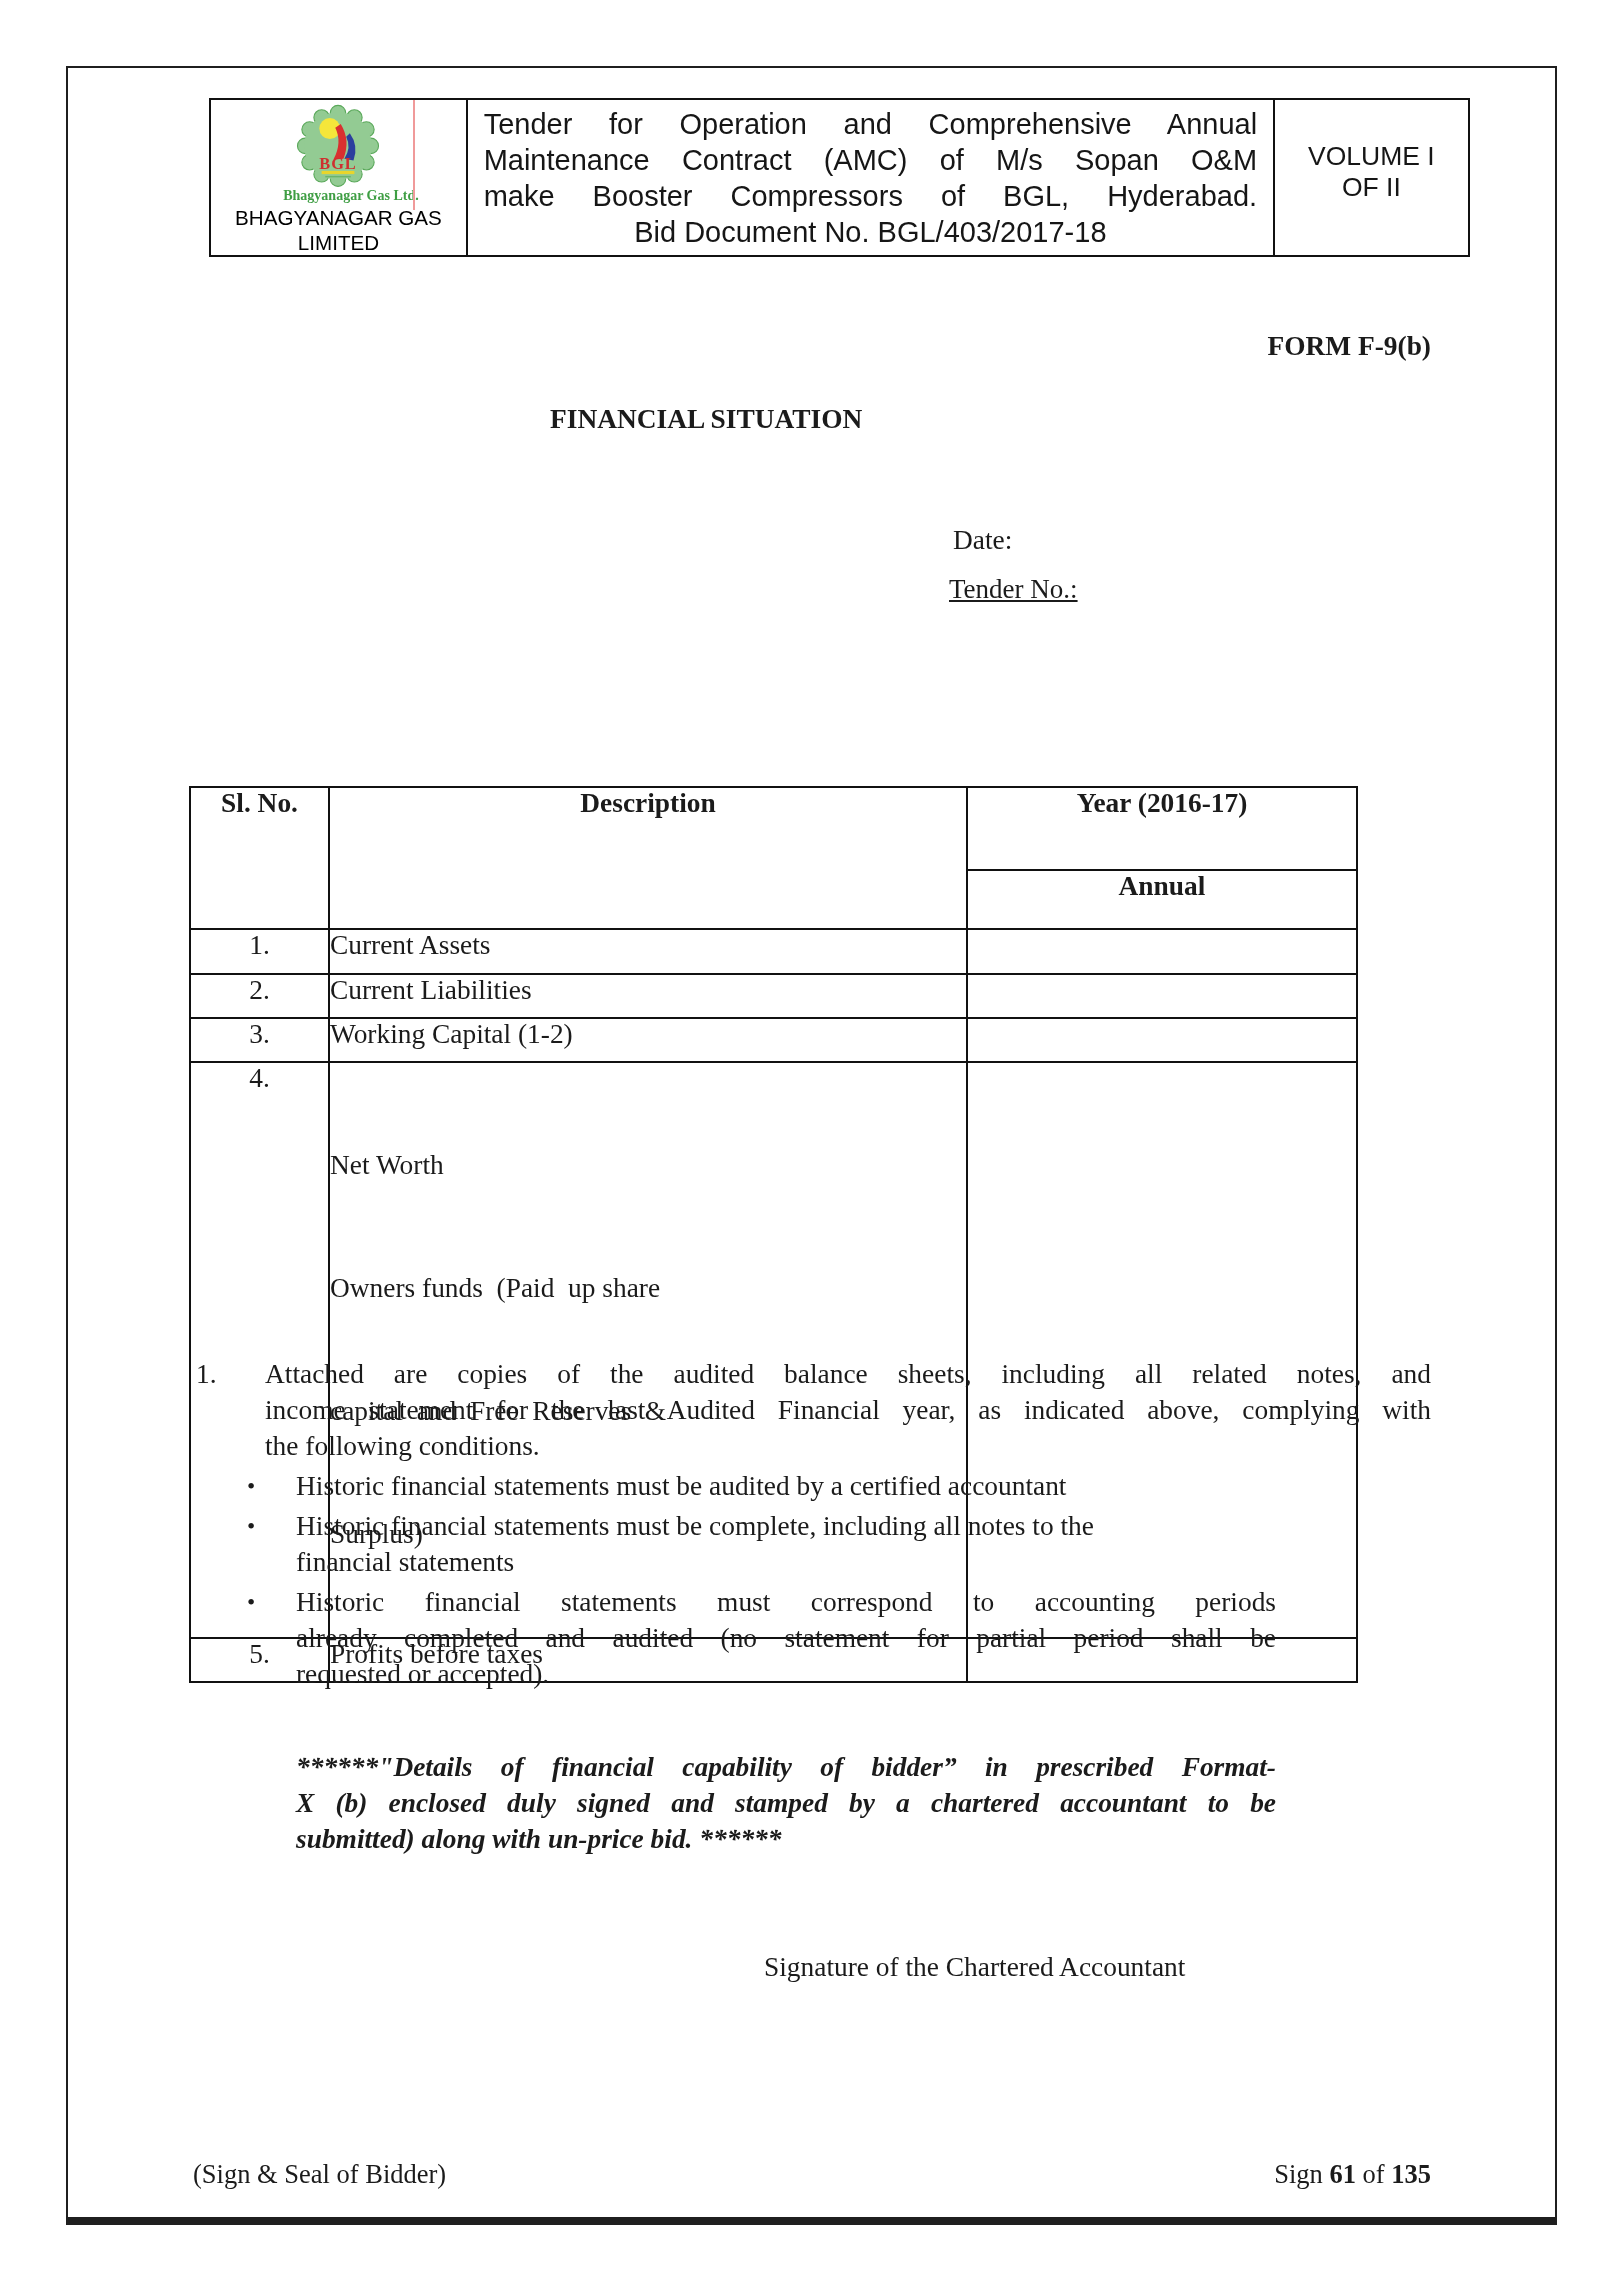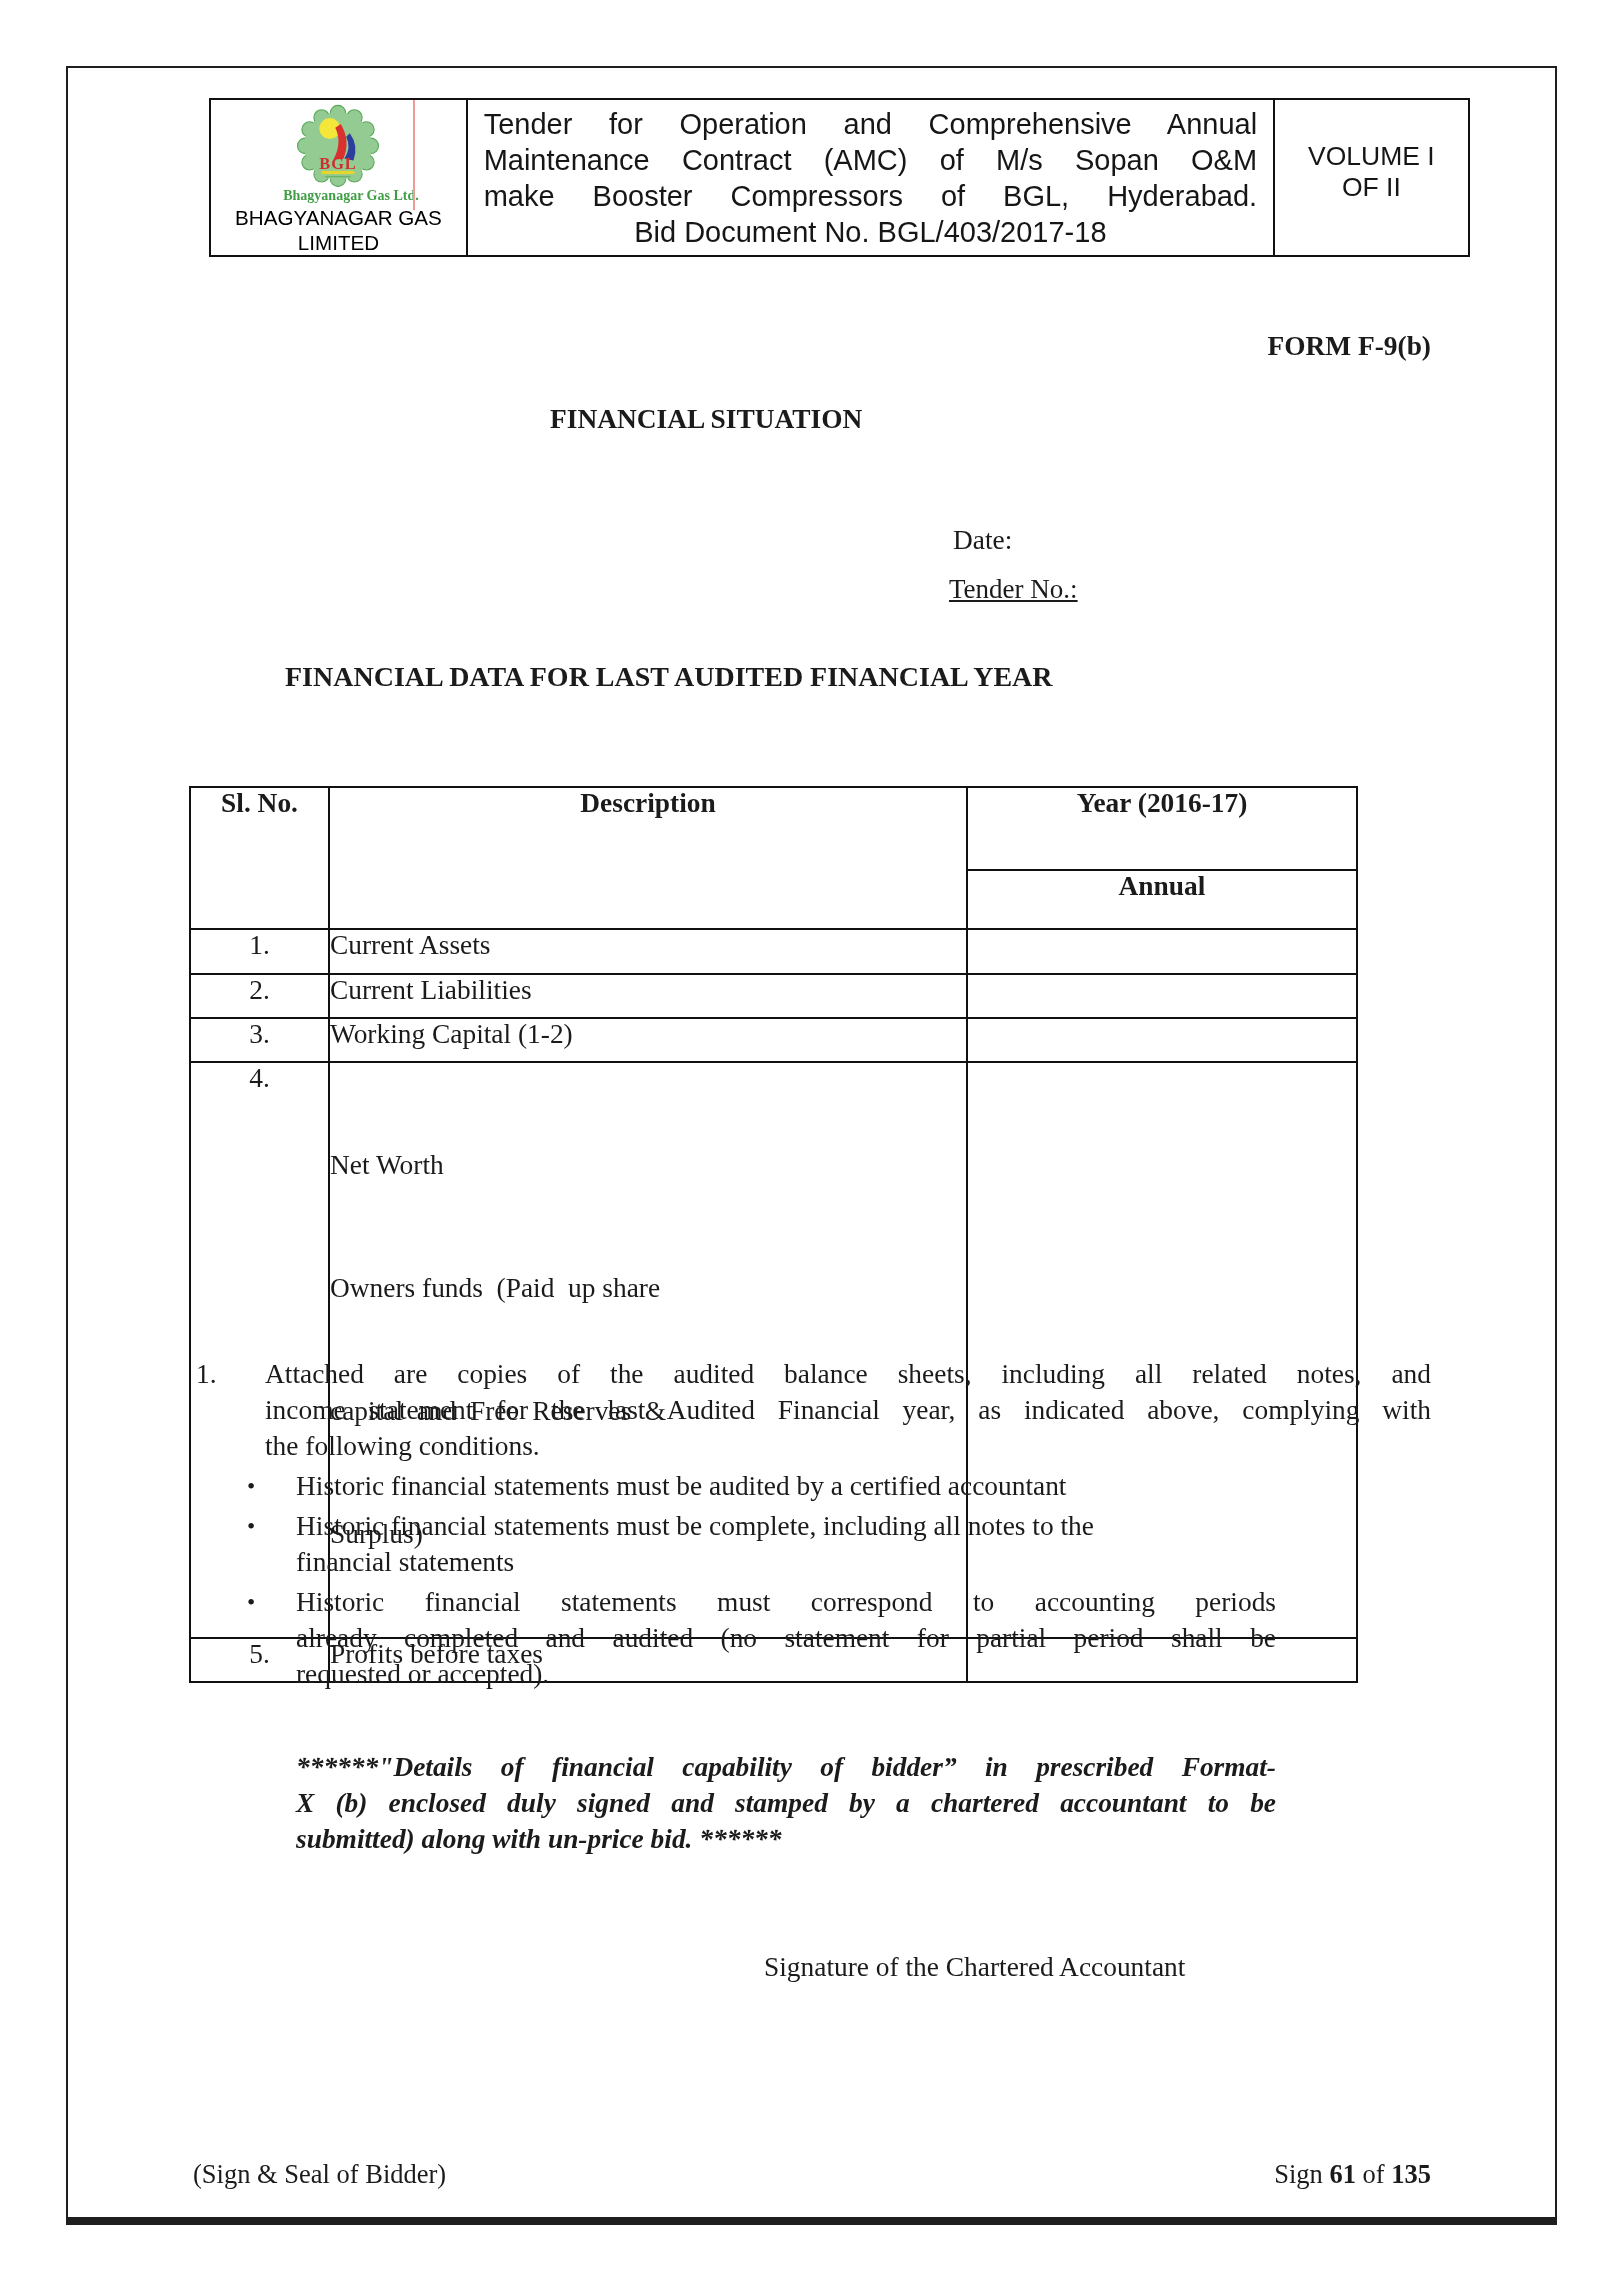--- a/index.html
+++ b/index.html
@@ -112,21 +112,20 @@
     <div class="h-cell volume-cell">
       <div>VOLUME I</div>
       <div>OF II</div>
     </div>
   </div>
 
   <div class="form-number">FORM F-9(b)</div>
   <div class="form-title">FINANCIAL SITUATION</div>
   <div class="date-label">Date:</div>
   <div class="tender-label">Tender No.:</div>
-  <div class="section-heading">FINANCIAL DATA FOR LAST AUDITED FINANCIAL YEAR</div>
 
   <table class="fin-table">
     <colgroup>
         <col class="col-sl">
         <col class="col-desc">
         <col class="col-year">
       </colgroup>
     <tbody>
       <tr>
         <td class="th-a" rowspan="2">Sl. No.</td>

